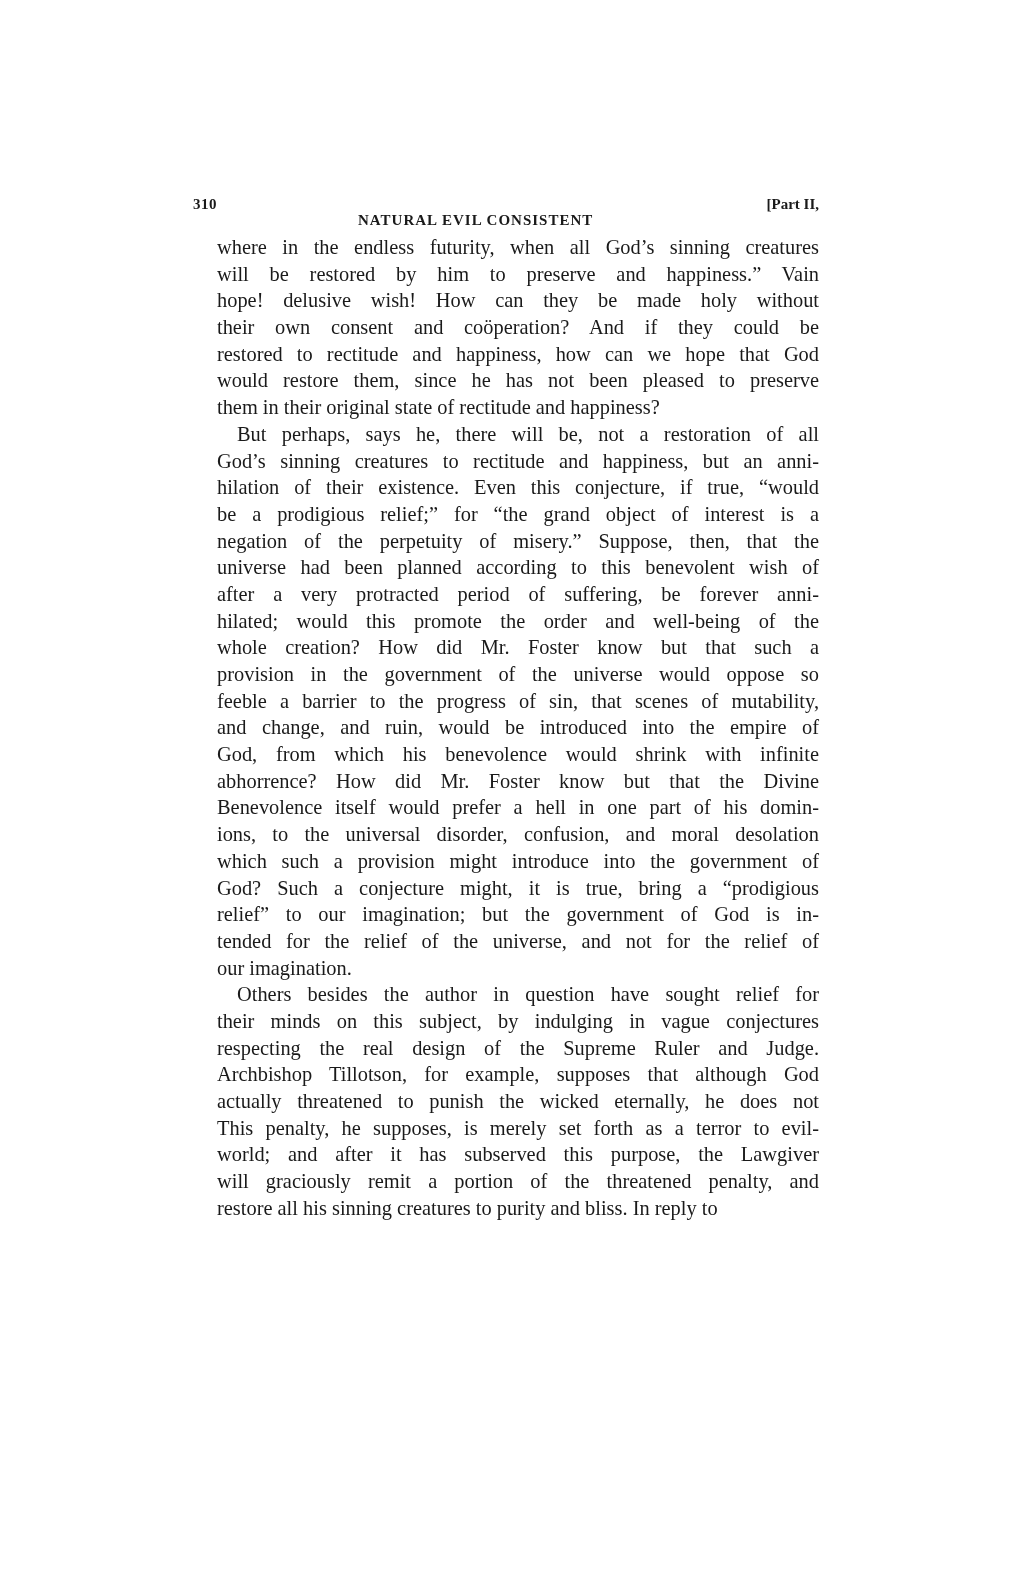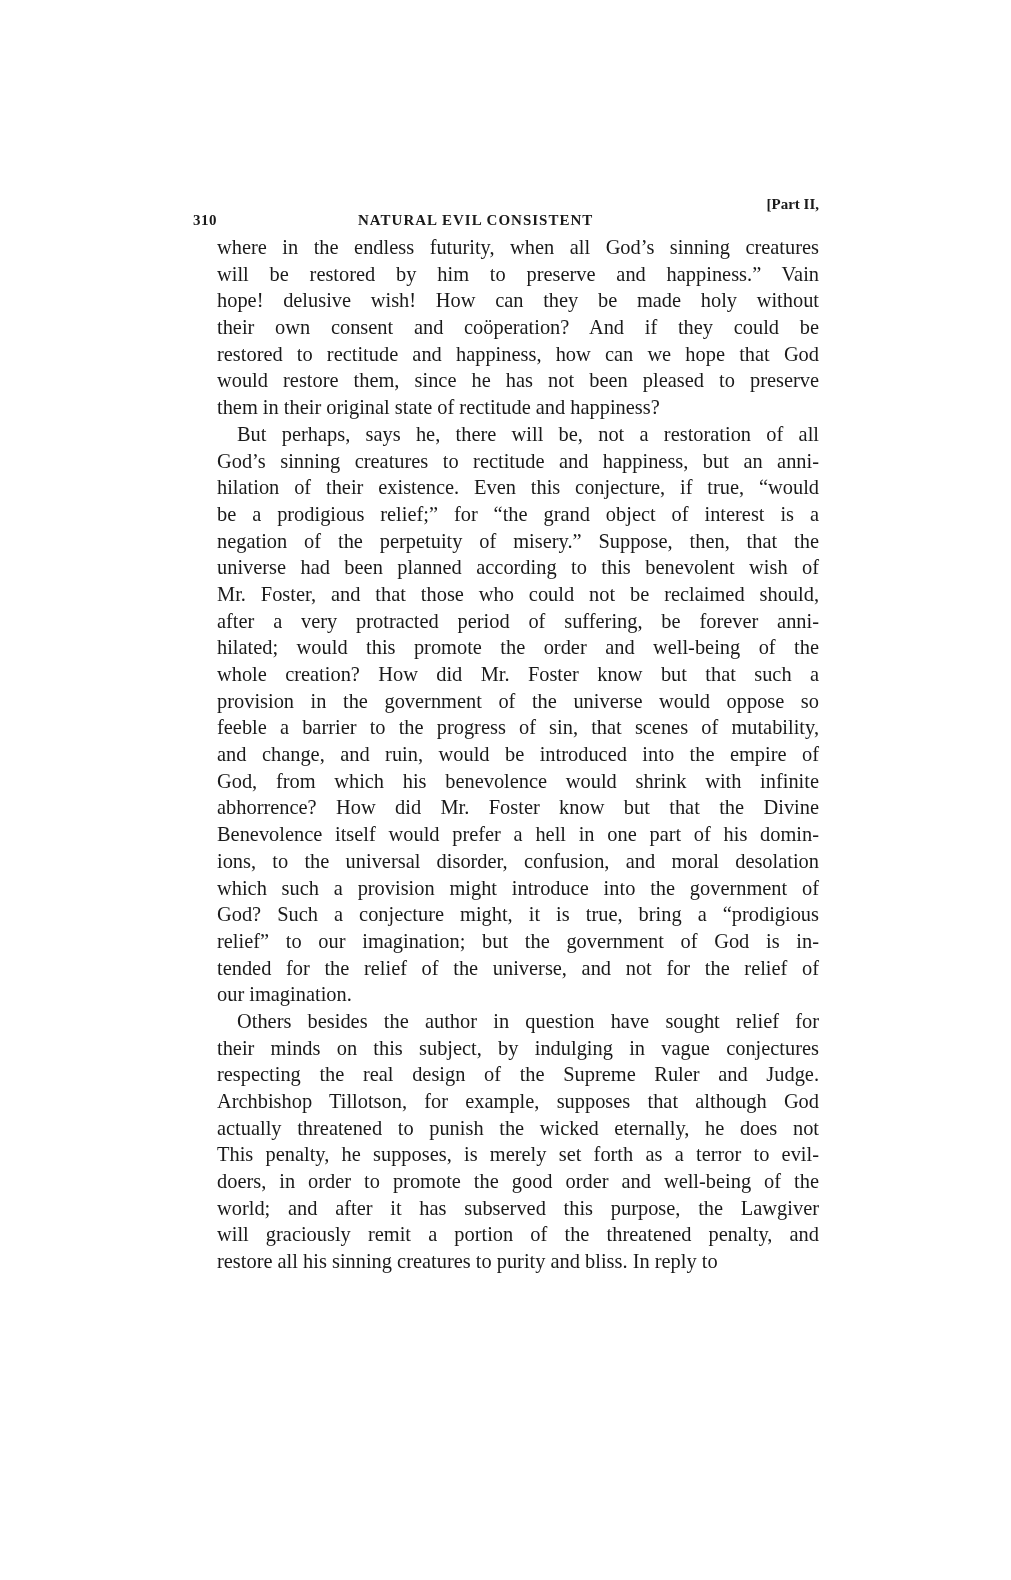--- a/index.html
+++ b/index.html
@@ -25,21 +25,21 @@
       position: relative;
       height: 24px;
       font-size: 15px;
       font-weight: bold;
       letter-spacing: 0.5px;
       margin-bottom: 14px;
     }
     .running-head .page-number {
       position: absolute;
       left: 0;
-      top: 16px;
+      top: 0;
     }
     .running-head .title {
       position: absolute;
       left: 165px;
       top: 16px;
       letter-spacing: 1px;
     }
     .running-head .part {
       position: absolute;
       right: 0;
@@ -86,21 +86,20 @@
         <span class="line">would restore them, since he has not been pleased to preserve</span>
         <span class="line last">them in their original state of rectitude and happiness?</span>
       </div>
       <div class="paragraph">
         <span class="line indent">But perhaps, says he, there will be, not a restoration of all</span>
         <span class="line">God’s sinning creatures to rectitude and happiness, but an anni-</span>
         <span class="line">hilation of their existence.  Even this conjecture, if true, “would</span>
         <span class="line">be a prodigious relief;” for “the grand object of interest is a</span>
         <span class="line">negation of the perpetuity of misery.”  Suppose, then, that the</span>
         <span class="line">universe had been planned according to this benevolent wish of</span>
-        <span class="line">Mr. Foster, and that those who could not be reclaimed should,</span>
         <span class="line">after a very protracted period of suffering, be forever anni-</span>
         <span class="line">hilated; would this promote the order and well-being of the</span>
         <span class="line">whole creation?  How did Mr. Foster know but that such a</span>
         <span class="line">provision in the government of the universe would oppose so</span>
         <span class="line">feeble a barrier to the progress of sin, that scenes of mutability,</span>
         <span class="line">and change, and ruin, would be introduced into the empire of</span>
         <span class="line">God, from which his benevolence would shrink with infinite</span>
         <span class="line">abhorrence?  How did Mr. Foster know but that the Divine</span>
         <span class="line">Benevolence itself would prefer a hell in one part of his domin-</span>
         <span class="line">ions, to the universal disorder, confusion, and moral desolation</span>
@@ -110,19 +109,18 @@
         <span class="line">tended for the relief of the universe, and not for the relief of</span>
         <span class="line last">our imagination.</span>
       </div>
       <div class="paragraph">
         <span class="line indent">Others besides the author in question have sought relief for</span>
         <span class="line">their minds on this subject, by indulging in vague conjectures</span>
         <span class="line">respecting the real design of the Supreme Ruler and Judge.</span>
         <span class="line">Archbishop Tillotson, for example, supposes that although God</span>
         <span class="line">actually threatened to punish the wicked eternally, he does not</span>
         <span class="line">This penalty, he supposes, is merely set forth as a terror to evil-</span>
-        <span class="line">doers, in order to promote the good order and well-being of the</span>
         <span class="line">world; and after it has subserved this purpose, the Lawgiver</span>
         <span class="line">will graciously remit a portion of the threatened penalty, and</span>
         <span class="line last">restore all his sinning creatures to purity and bliss.   In reply to</span>
       </div>
     </div>
 </div>
 
 </body></html>

